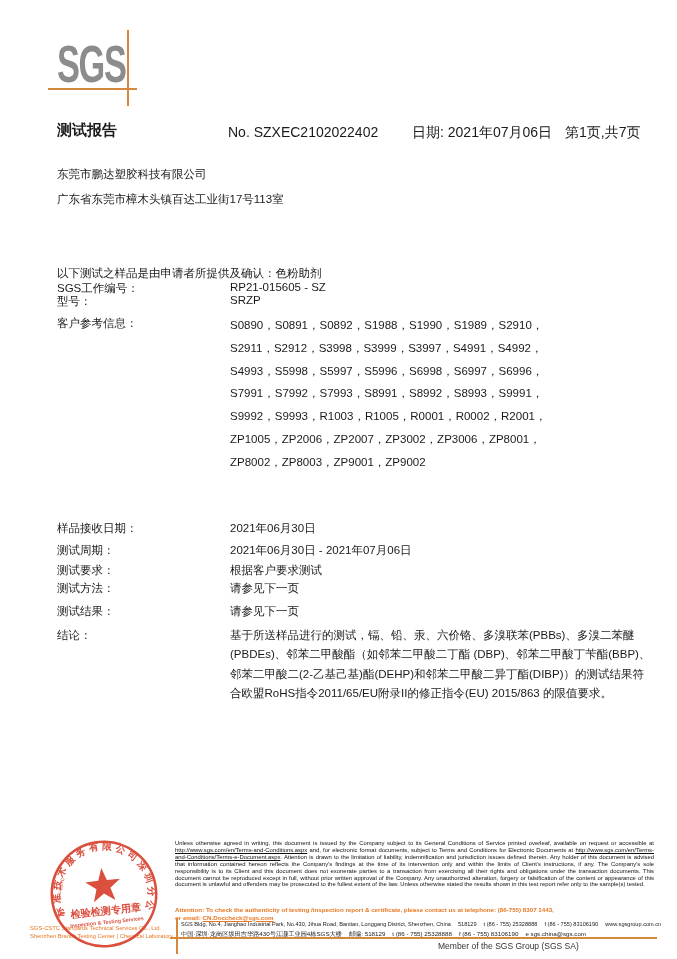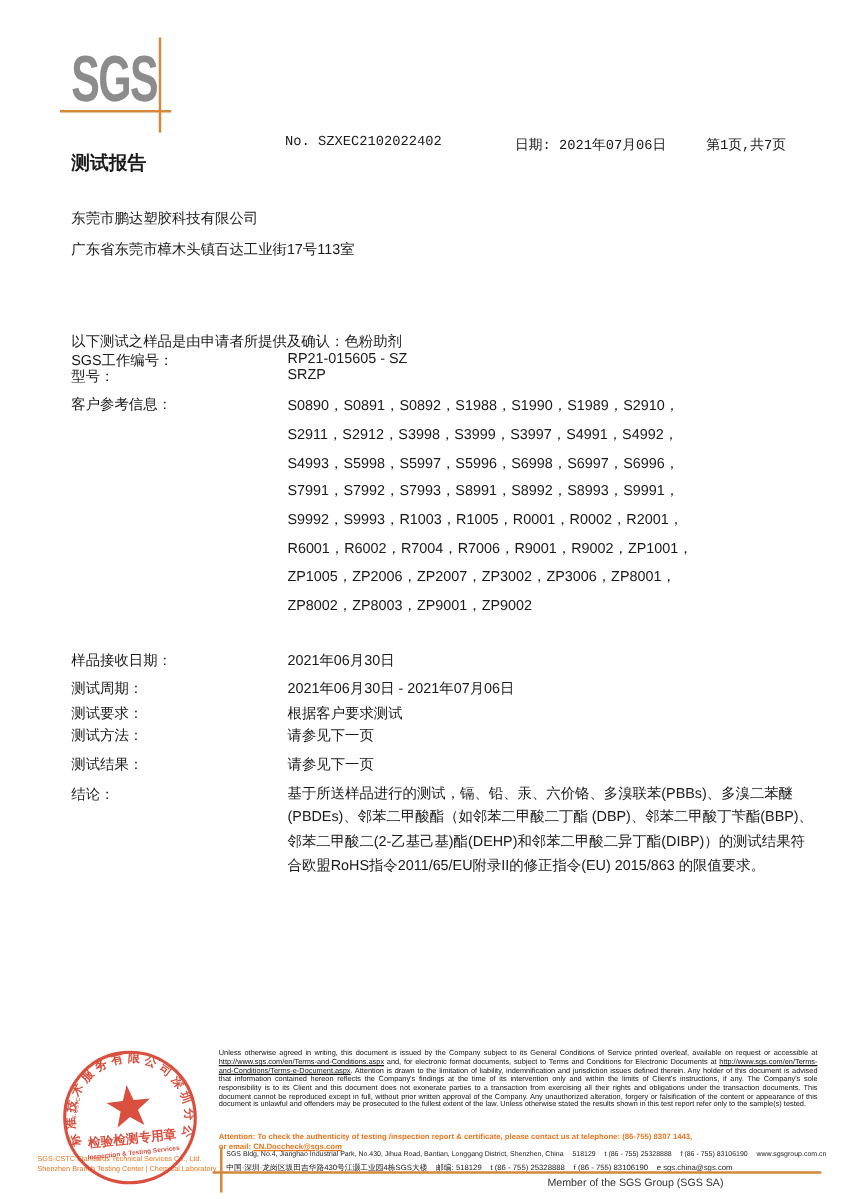--- a/index.html
+++ b/index.html
@@ -5,21 +5,21 @@
   html,body{margin:0;padding:0;background:#fff;}
   body{width:677px;height:959px;position:relative;overflow:hidden;
        font-family:"Liberation Sans","DejaVu Sans",sans-serif;color:#1a1a1a;}
   .abs{position:absolute;}
   
   .logo{left:57px;top:40px;font-size:52px;line-height:48px;font-weight:bold;
         color:#8c8c8c;letter-spacing:-2px;transform:scaleX(0.66);transform-origin:left top;}
   .logo-hline{left:48px;top:88px;width:89px;height:2px;background:#d4883c;}
   .logo-vline{left:127px;top:30px;width:2px;height:76px;background:#d4883c;}
   .title{left:57px;top:121px;font-size:15px;font-weight:bold;}
-  .hmeta{top:108px;font-size:11px;font-family:Liberation Mono, monospace;}
+  .hmeta{top:124px;font-size:14px;}
   .report-no{left:228px;}
   .report-date{left:412px;}
   .page-info{left:548px;margin-left:17px;}
   
   .body-text{font-size:11.5px;}
   .company{left:57px;top:167px;}
   .addr2{left:57px;top:192px;}
   .statement{left:57px;top:266px;}
   
   .lab{left:57px;}
@@ -71,21 +71,20 @@
   <div class="abs body-text lab r2">型号：</div>
   <div class="abs body-text val r2">SRZP</div>
 
   <div class="abs body-text lab r3">客户参考信息：</div>
   <div class="abs reflines">
     <div>S0890，S0891，S0892，S1988，S1990，S1989，S2910，</div>
     <div>S2911，S2912，S3998，S3999，S3997，S4991，S4992，</div>
     <div>S4993，S5998，S5997，S5996，S6998，S6997，S6996，</div>
     <div>S7991，S7992，S7993，S8991，S8992，S8993，S9991，</div>
     <div>S9992，S9993，R1003，R1005，R0001，R0002，R2001，</div>
-    <div>R6001，R6002，R7004，R7006，R9001，R9002，ZP1001，</div>
     <div>ZP1005，ZP2006，ZP2007，ZP3002，ZP3006，ZP8001，</div>
     <div>ZP8002，ZP8003，ZP9001，ZP9002</div>
   </div>
 
   <div class="abs body-text lab r4">样品接收日期：</div>
   <div class="abs body-text val r4">2021年06月30日</div>
 
   <div class="abs body-text lab r5">测试周期：</div>
   <div class="abs body-text val r5">2021年06月30日 - 2021年07月06日</div>
 

